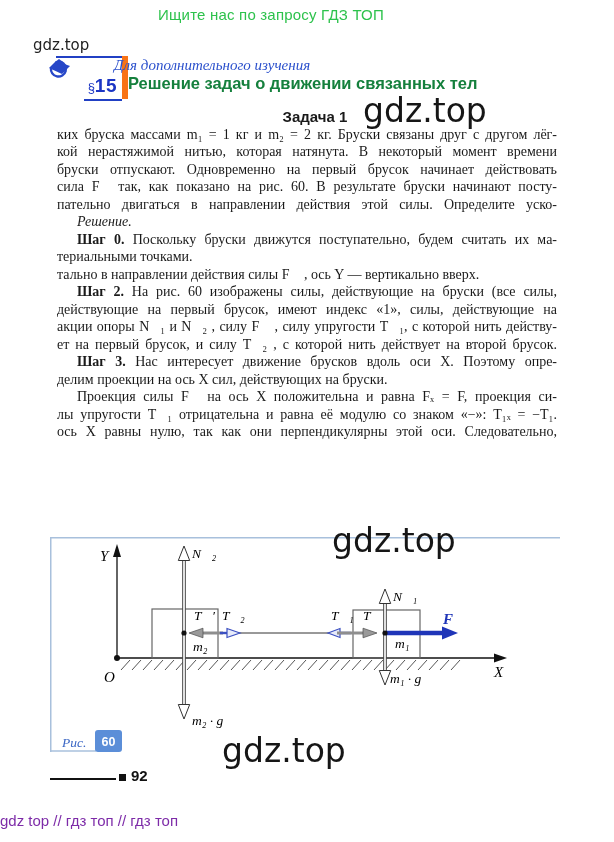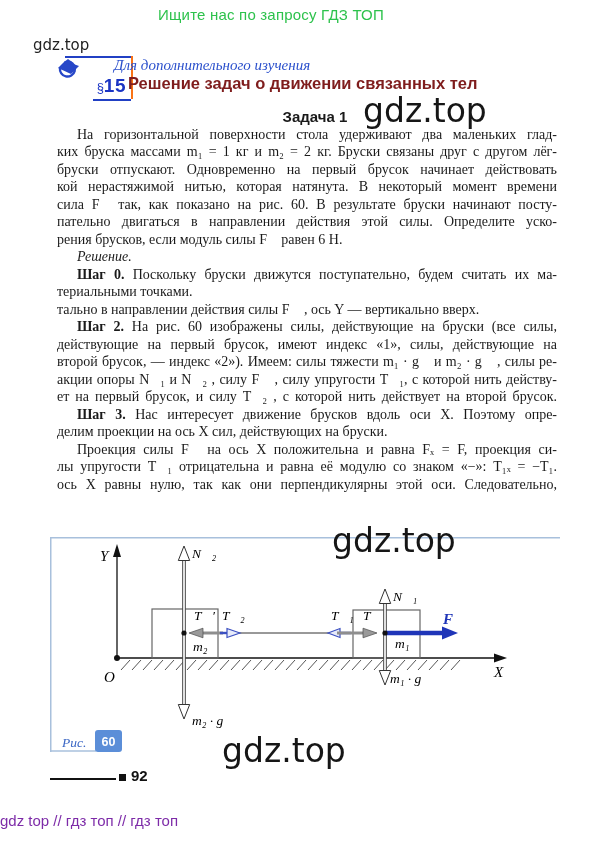--- a/index.html
+++ b/index.html
@@ -11,31 +11,31 @@
          font-family:"Liberation Sans","DejaVu Sans",sans-serif;
          font-size:15px;color:#2dc24c;letter-spacing:.2px;}
   
   .wm-small{left:33px;top:36px;font-family:"DejaVu Sans",sans-serif;font-size:15px;color:#222;}
   
   .wm-big{font-family:"DejaVu Sans",sans-serif;font-size:33px;color:#161616;z-index:30;line-height:1;}
   #wm1{left:363px;top:94px;}
   #wm2{left:332px;top:524px;}
   #wm3{left:222px;top:734px;}
   
-  #secframe{left:53px;top:56px;width:78px;height:43px;border-right:2px solid #f97316;}
+  #secframe{left:44px;top:56px;width:78px;height:43px;border-right:6px solid #f97316;}
   #secframe .edge{position:absolute;background:#2140c4;height:2px;}
   #secframe .edge.top{right:0;top:0;width:66px;}
   #secframe .edge.bottom{right:0;bottom:-2px;width:38px;}
   #badge{position:absolute;right:5px;bottom:2px;color:#1b35c4;
          font-family:"Liberation Sans","DejaVu Sans",sans-serif;font-weight:bold;}
   #badge .para{font-size:13px;font-weight:normal;}
   #badge .num{font-size:19px;letter-spacing:.5px;}
   #kicker{left:114px;top:57px;font-style:italic;font-size:15px;color:#2b50cc;}
   #title{left:128px;top:74px;font-family:"Liberation Sans","DejaVu Sans",sans-serif;
-         font-weight:bold;font-size:16.5px;color:#7f1d1d;}
+         font-weight:bold;font-size:16.5px;color:#15803d;}
   
   #bodytext{left:57px;top:108px;width:500px;font-size:14px;}
   #bodytext .line{height:17.5px;line-height:17.5px;text-align:justify;white-space:normal;}
   #bodytext .line.fill{text-align-last:justify;}
   #bodytext .line.ind{text-indent:20px;}
   #bodytext .line.head{font-family:"Liberation Sans","DejaVu Sans",sans-serif;
                        font-weight:bold;font-size:15px;text-indent:16px;text-align:center;}
   #bodytext .line.ital{font-style:italic;}
   #bodytext .line b{font-weight:bold;}
   
@@ -74,34 +74,31 @@
       <span class="para">§</span><span class="num">15</span>
     </span>
   </div>
   <div id="kicker" class="abs">Для дополнительного изучения</div>
   <div id="title" class="abs">Решение задач о движении связанных тел</div>
 
   <div id="wm1" class="abs wm-big">gdz.top</div>
 
   <div id="bodytext" class="abs">
       <div class="line head">Задача 1</div>
-      <div class="line ind fill">На горизонтальной поверхности стола удерживают два маленьких глад-</div>
       <div class="line fill">ких бруска массами m₁ = 1 кг и m₂ = 2 кг. Бруски связаны друг с другом лёг-</div>
+      <div class="line fill">кой нерастяжимой нитью, которая натянута. В некоторый момент времени</div>
       <div class="line fill">бруски отпускают. Одновременно на первый брусок начинает действовать</div>
-      <div class="line fill">кой нерастяжимой нитью, которая натянута. В некоторый момент времени</div>
       <div class="line fill">сила F⃗  так, как показано на рис. 60. В результате бруски начинают посту-</div>
       <div class="line fill">пательно двигаться в направлении действия этой силы. Определите уско-</div>
-      <div class="line">рения брусков, если модуль силы F⃗  равен 6 Н.</div>
       <div class="line ind ital">Решение.</div>
       <div class="line ind fill"><b>Шаг 0.</b> Поскольку бруски движутся поступательно, будем считать их ма-</div>
       <div class="line">териальными точками.</div>
       <div class="line">тально в направлении действия силы F⃗ , ось Y — вертикально вверх.</div>
       <div class="line ind fill"><b>Шаг 2.</b> На рис. 60 изображены силы, действующие на бруски (все силы,</div>
       <div class="line fill">действующие на первый брусок, имеют индекс «1», силы, действующие на</div>
-      <div class="line fill">второй брусок, — индекс «2»). Имеем: силы тяжести m₁ · g⃗  и m₂ · g⃗ , силы ре-</div>
       <div class="line fill">акции опоры N⃗₁ и N⃗₂ , силу F⃗ , силу упругости T⃗₁, с которой нить действу-</div>
       <div class="line fill">ет на первый брусок, и силу T⃗₂ , с которой нить действует на второй брусок.</div>
       <div class="line ind fill"><b>Шаг 3.</b> Нас интересует движение брусков вдоль оси X. Поэтому опре-</div>
       <div class="line">делим проекции на ось X сил, действующих на бруски.</div>
       <div class="line ind fill">Проекция силы F⃗  на ось X положительна и равна Fₓ = F, проекция си-</div>
       <div class="line fill">лы упругости T⃗₁ отрицательна и равна её модулю со знаком «−»: T₁ₓ = −T₁.</div>
       <div class="line fill">ось X равны нулю, так как они перпендикулярны этой оси. Следовательно,</div>
     </div>
 
   <svg id="figsvg" class="abs" width="510" height="215" viewBox="0 0 510 215">

